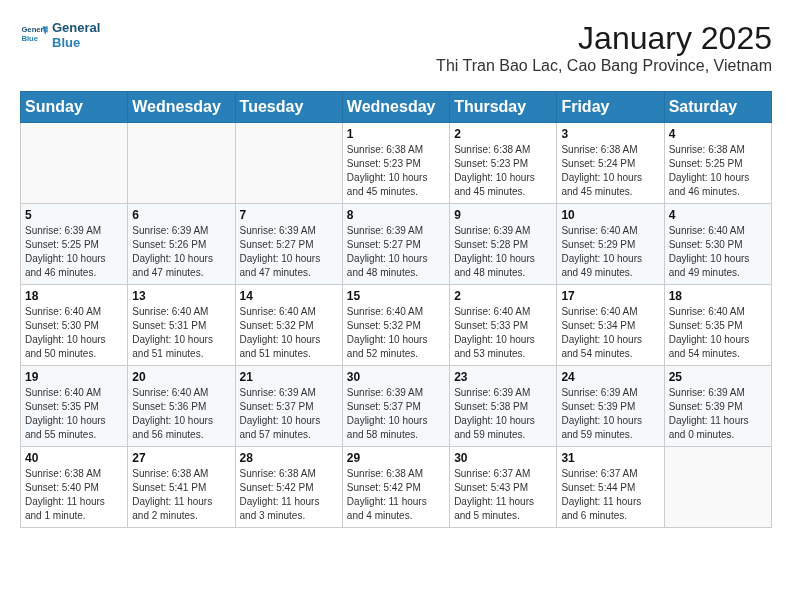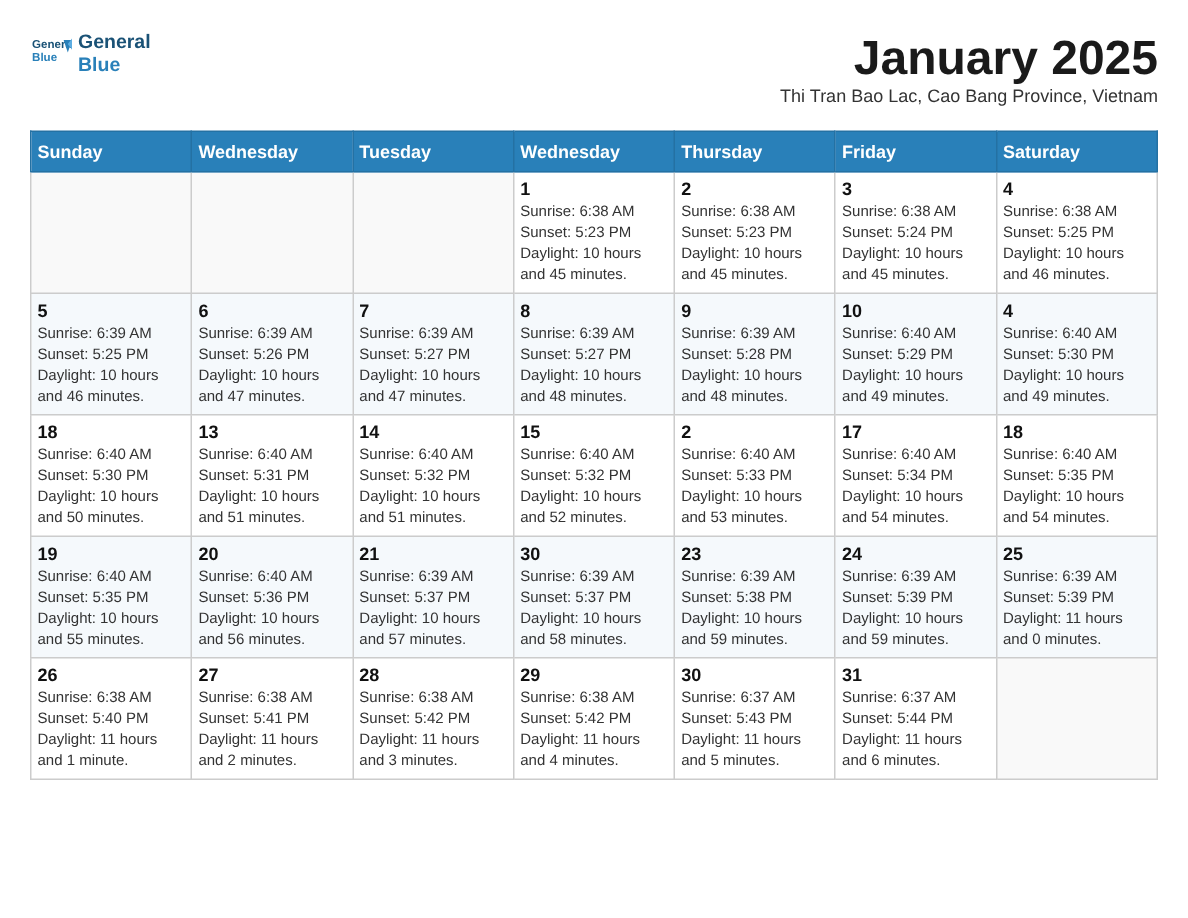--- a/index.html
+++ b/index.html
@@ -19,41 +19,41 @@
       width: 28px;
       height: 28px;
       margin-right: 4px;
     }
     .title-section {
       text-align: right;
       margin-bottom: 2px;
     }
     .main-title {
       font-size: 32px;
-      font-weight: bold;
+      font-weight: normal;
       color: #1a1a1a;
     }
     .subtitle {
-      font-size: 12px;
+      font-size: 16px;
       color: #333;
       margin-bottom: 8px;
       text-align: right;
       margin-left: 12px;
     }
     .calendar {
       width: 100%;
       border-collapse: collapse;
       font-size: 11px;
     }
     .calendar thead th {
       background-color: #2980b9;
       color: #fff;
       padding: 6px 4px;
       text-align: left;
-      font-size: 12px;
+      font-size: 16px;
       border: 1px solid #2471a3;
     }
     .calendar tbody td {
       border: 1px solid #ccc;
       vertical-align: top;
       padding: 4px;
       width: 107px;
       min-height: 80px;
       background: #fff;
     }
@@ -298,21 +298,21 @@
         <td>
           <div class="day-number">25</div>
           <div class="day-info" style="white-space: pre-line;">Sunrise: 6:39 AM
 Sunset: 5:39 PM
 Daylight: 11 hours
 and 0 minutes.</div>
         </td>
       </tr>
       <tr>
         <td>
-          <div class="day-number">26</div>
+          <div class="day-number">40</div>
           <div class="day-info" style="white-space: pre-line;">Sunrise: 6:38 AM
 Sunset: 5:40 PM
 Daylight: 11 hours
 and 1 minute.</div>
         </td>
         <td>
           <div class="day-number">27</div>
           <div class="day-info" style="white-space: pre-line;">Sunrise: 6:38 AM
 Sunset: 5:41 PM
 Daylight: 11 hours

